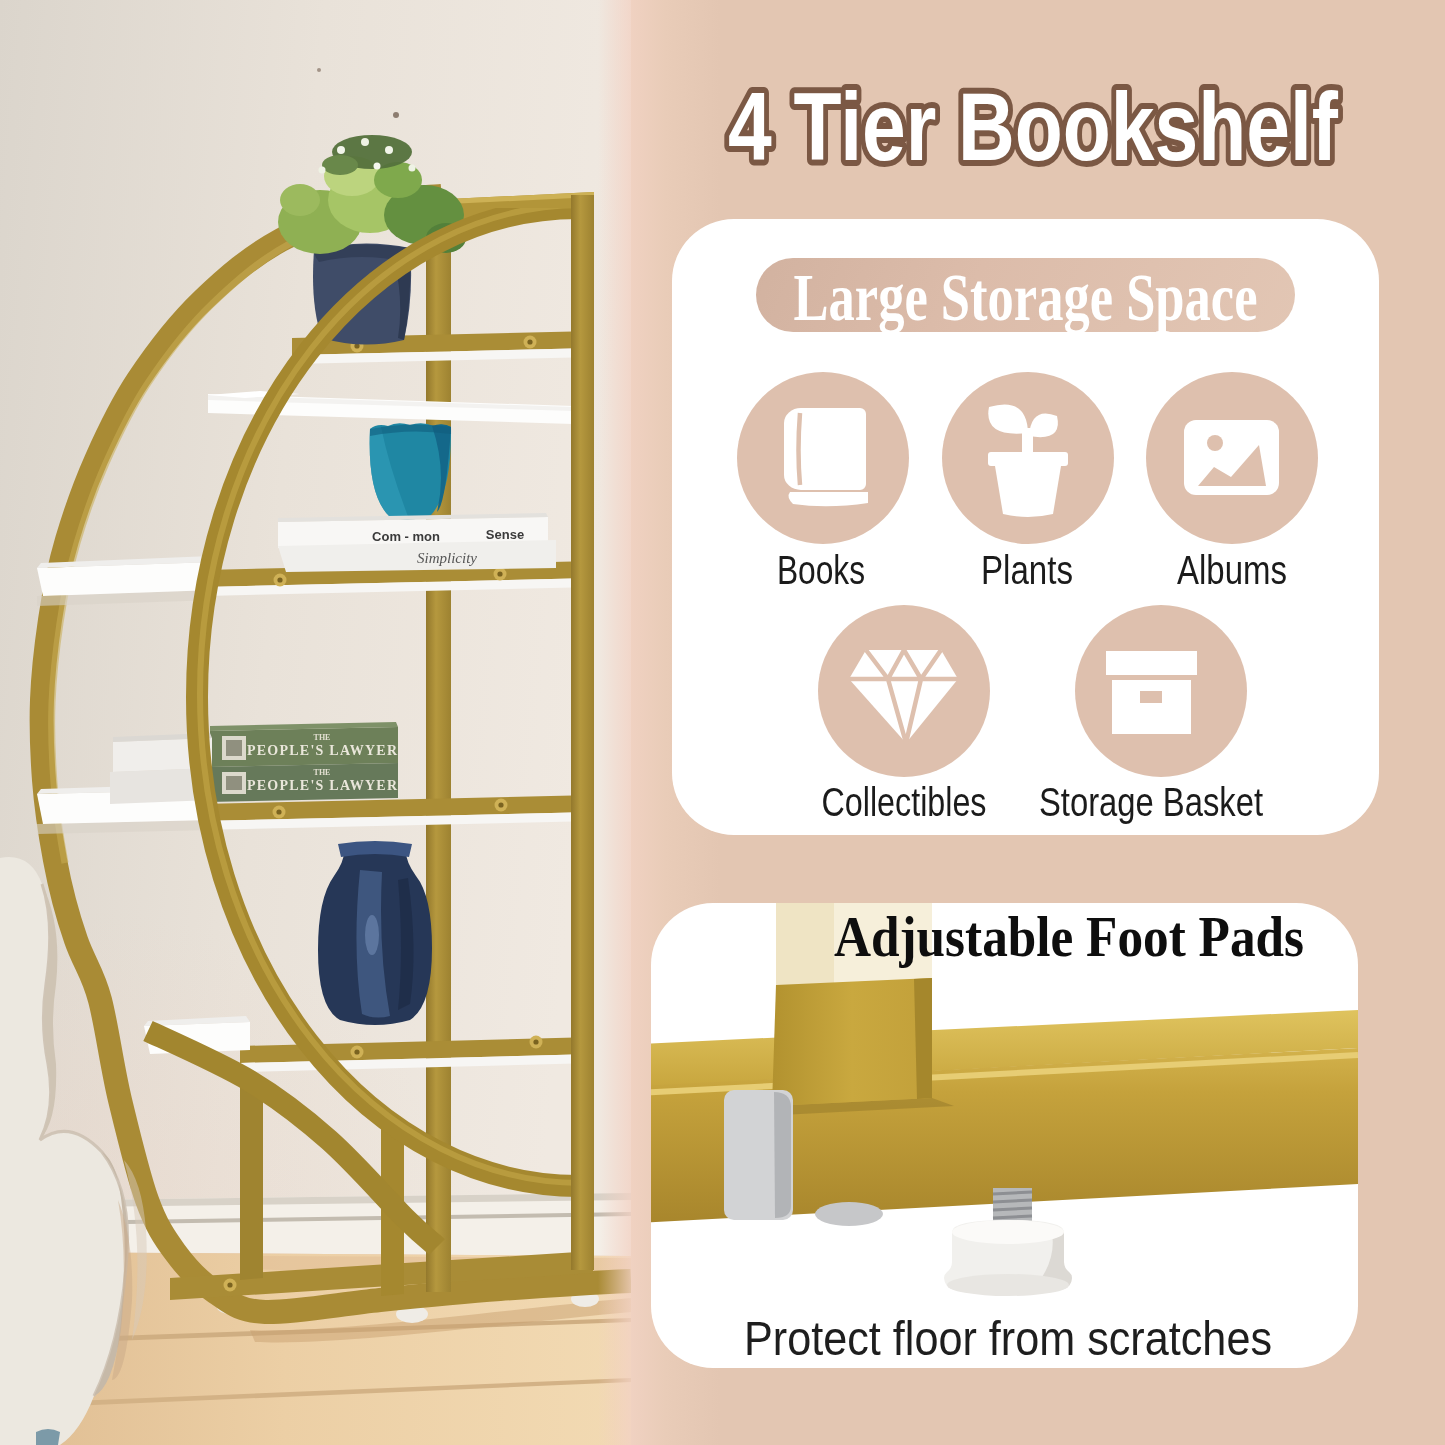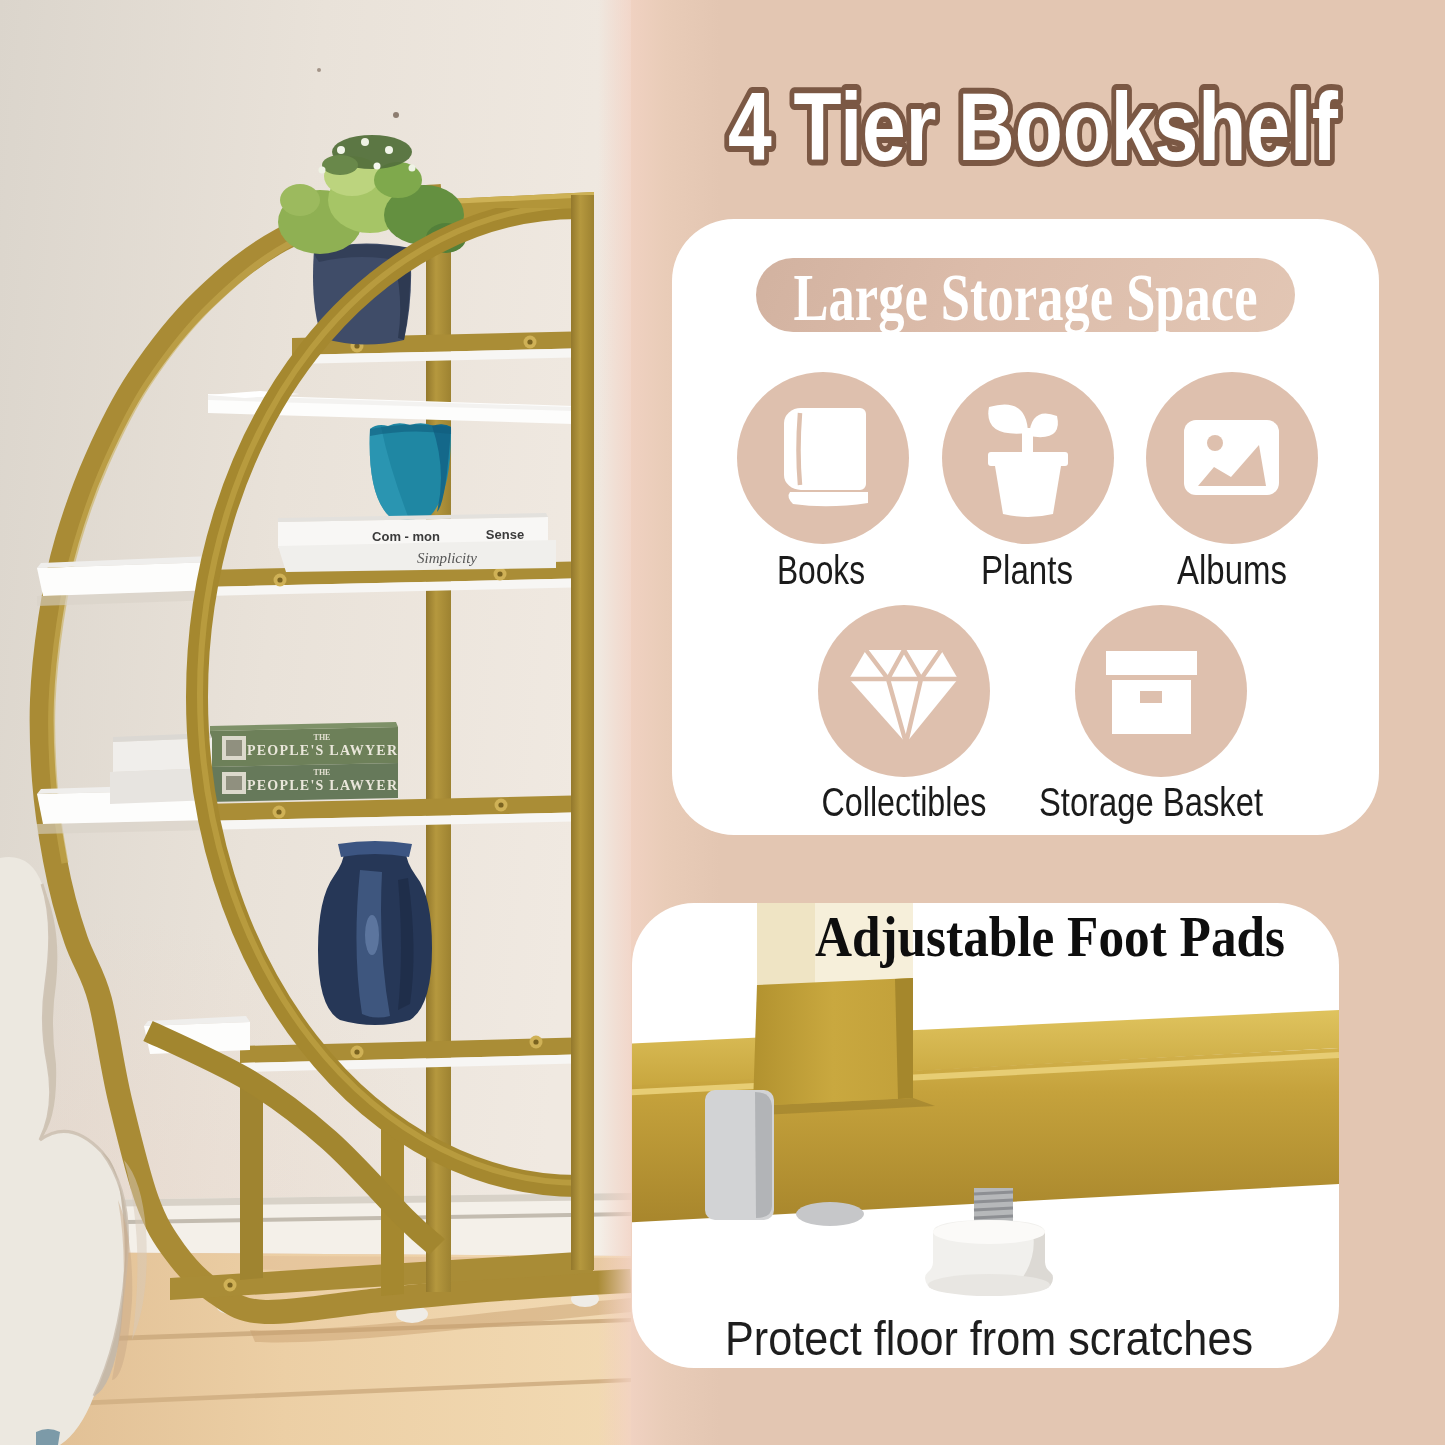--- a/index.html
+++ b/index.html
@@ -256,21 +256,21 @@
 
     <g font-family="Liberation Sans, sans-serif" font-size="40" fill="#1b1b1b" text-anchor="middle">
       <text x="821" y="584" textLength="88" lengthAdjust="spacingAndGlyphs">Books</text>
       <text x="1027" y="584" textLength="92" lengthAdjust="spacingAndGlyphs">Plants</text>
       <text x="1232" y="584" textLength="110" lengthAdjust="spacingAndGlyphs">Albums</text>
       <text x="904" y="816" textLength="165" lengthAdjust="spacingAndGlyphs">Collectibles</text>
       <text x="1151" y="816" textLength="224" lengthAdjust="spacingAndGlyphs">Storage Basket</text>
     </g>
   </svg>
 
-  <div class="card" style="left:632px;top:903px;width:707px;height:465px;overflow:hidden;">
+  <div class="card" style="left:651px;top:903px;width:707px;height:465px;overflow:hidden;">
     <svg width="707" height="465" viewBox="672 903 707 465">
       <defs>
         <linearGradient id="barfront" x1="0" y1="0" x2="0" y2="1">
           <stop offset="0" stop-color="#d3b24c"></stop>
           <stop offset="0.25" stop-color="#c5a23c"></stop>
           <stop offset="1" stop-color="#a8862c"></stop>
         </linearGradient>
         <linearGradient id="bartop" x1="0" y1="0" x2="0" y2="1">
           <stop offset="0" stop-color="#dfc35e"></stop>
           <stop offset="1" stop-color="#c8a63e"></stop>

